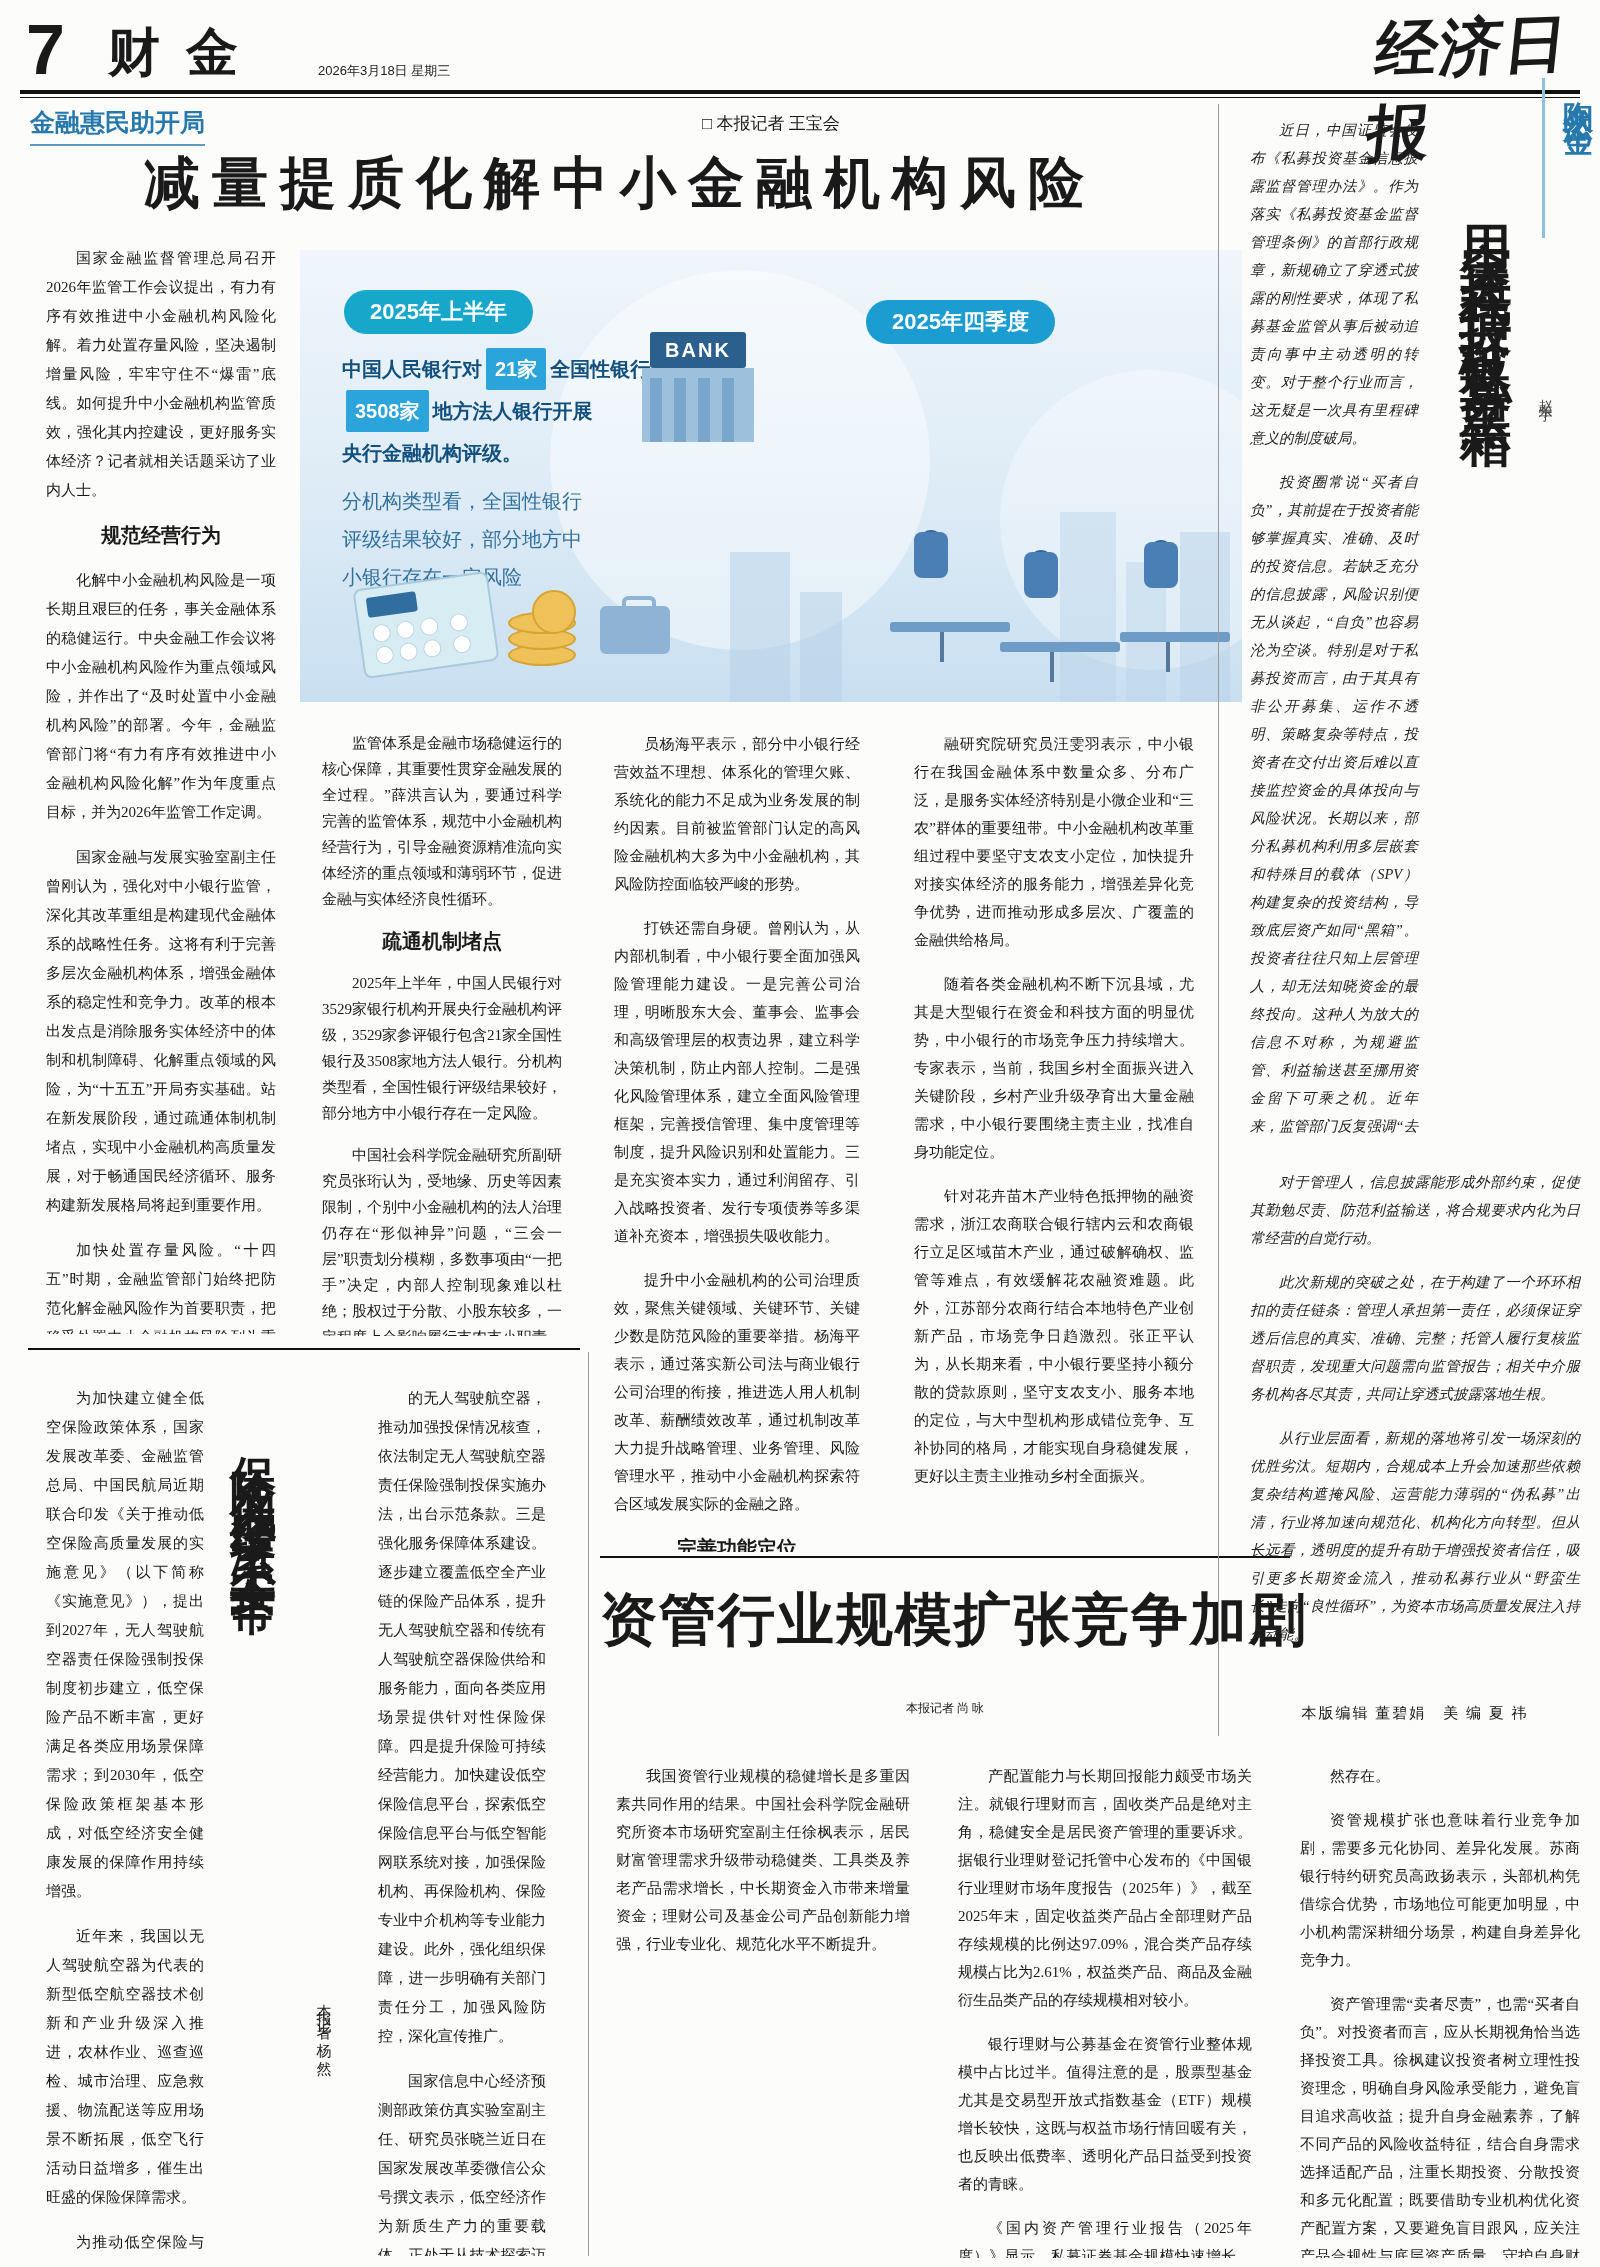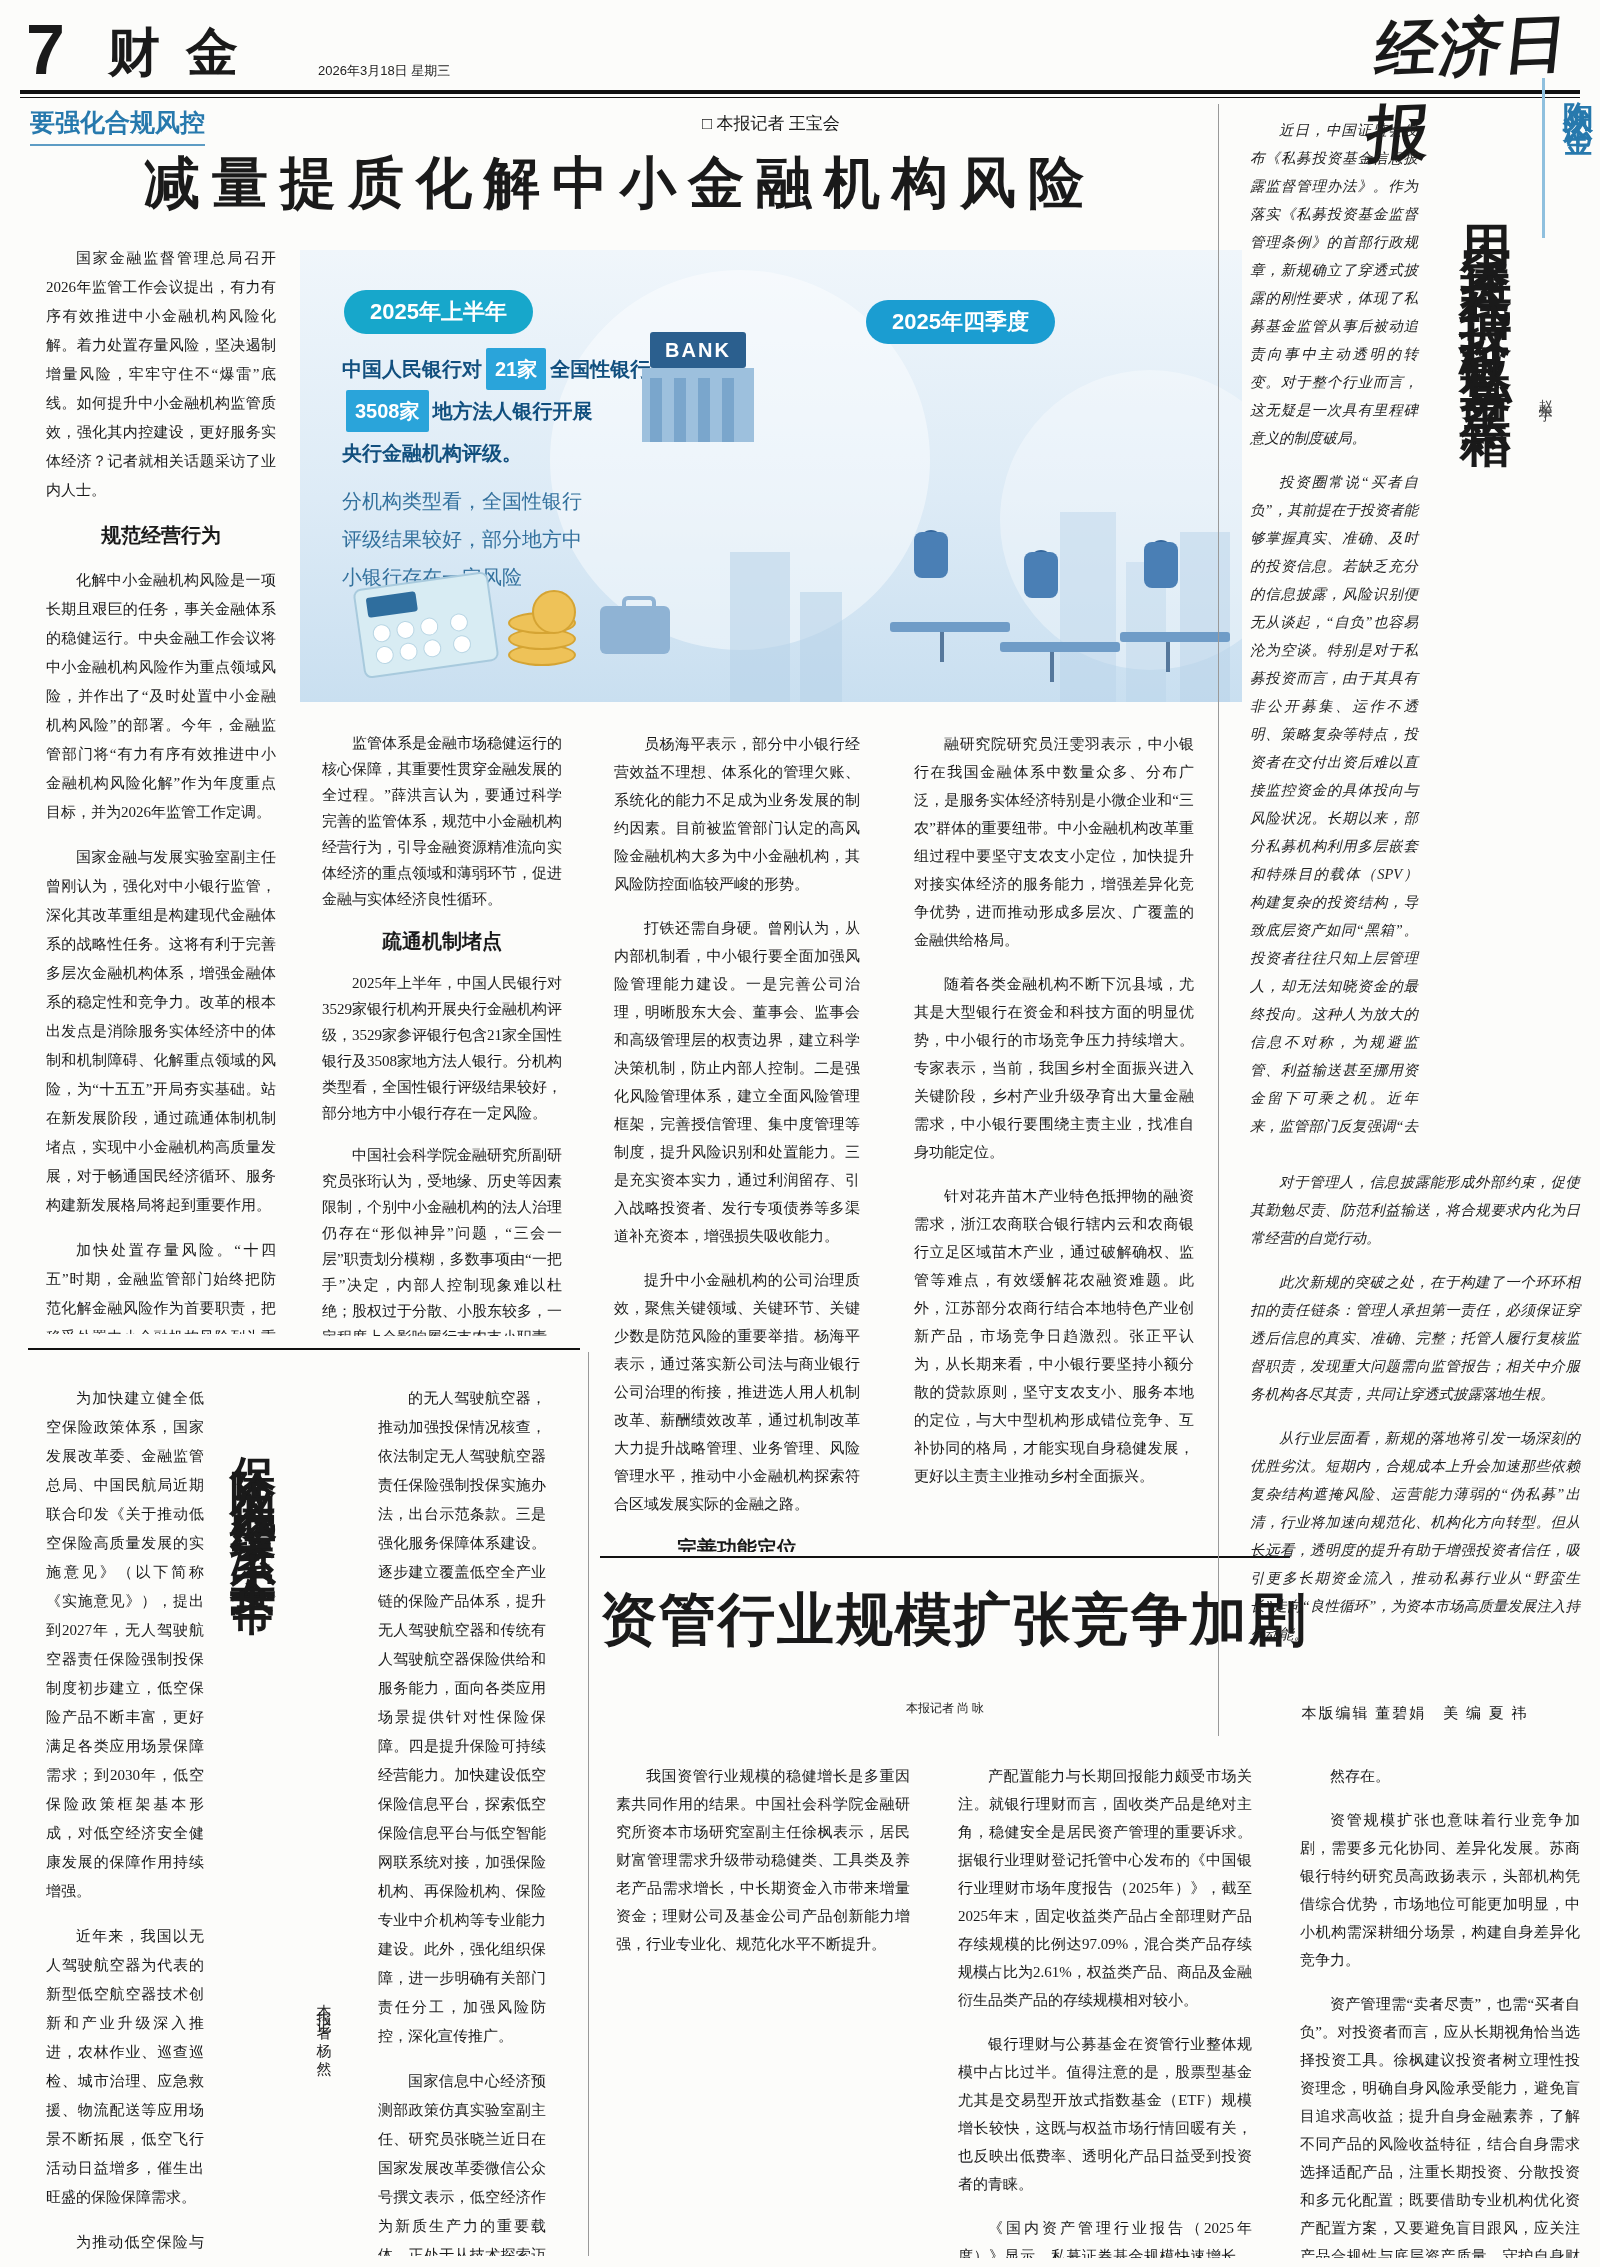--- a/index.html
+++ b/index.html
@@ -79,21 +79,21 @@
 
 <div id="page">
 
   <div class="abs hdr-num">7</div>
   <div class="abs hdr-sec">财金</div>
   <div class="abs hdr-date">2026年3月18日 星期三</div>
   <div class="abs masthead">经济日报</div>
   <div class="abs rule-a"></div>
   <div class="abs rule-b"></div>
 
-  <div class="abs tag">要强化合规风控</div>
+  <div class="abs tag">金融惠民助开局</div>
   <div class="abs main-byline">□ 本报记者 王宝会</div>
   <div class="abs main-title">减量提质化解中小金融机构风险</div>
 
   <div class="abs ig">
     <div class="circ1"></div>
     <div class="circ2"></div>
 
     <div class="sky" style="left:430px;width:60px;height:150px;"></div>
     <div class="sky" style="left:500px;width:42px;height:110px;"></div>
     <div class="sky" style="left:760px;width:56px;height:190px;opacity:.45;"></div>

